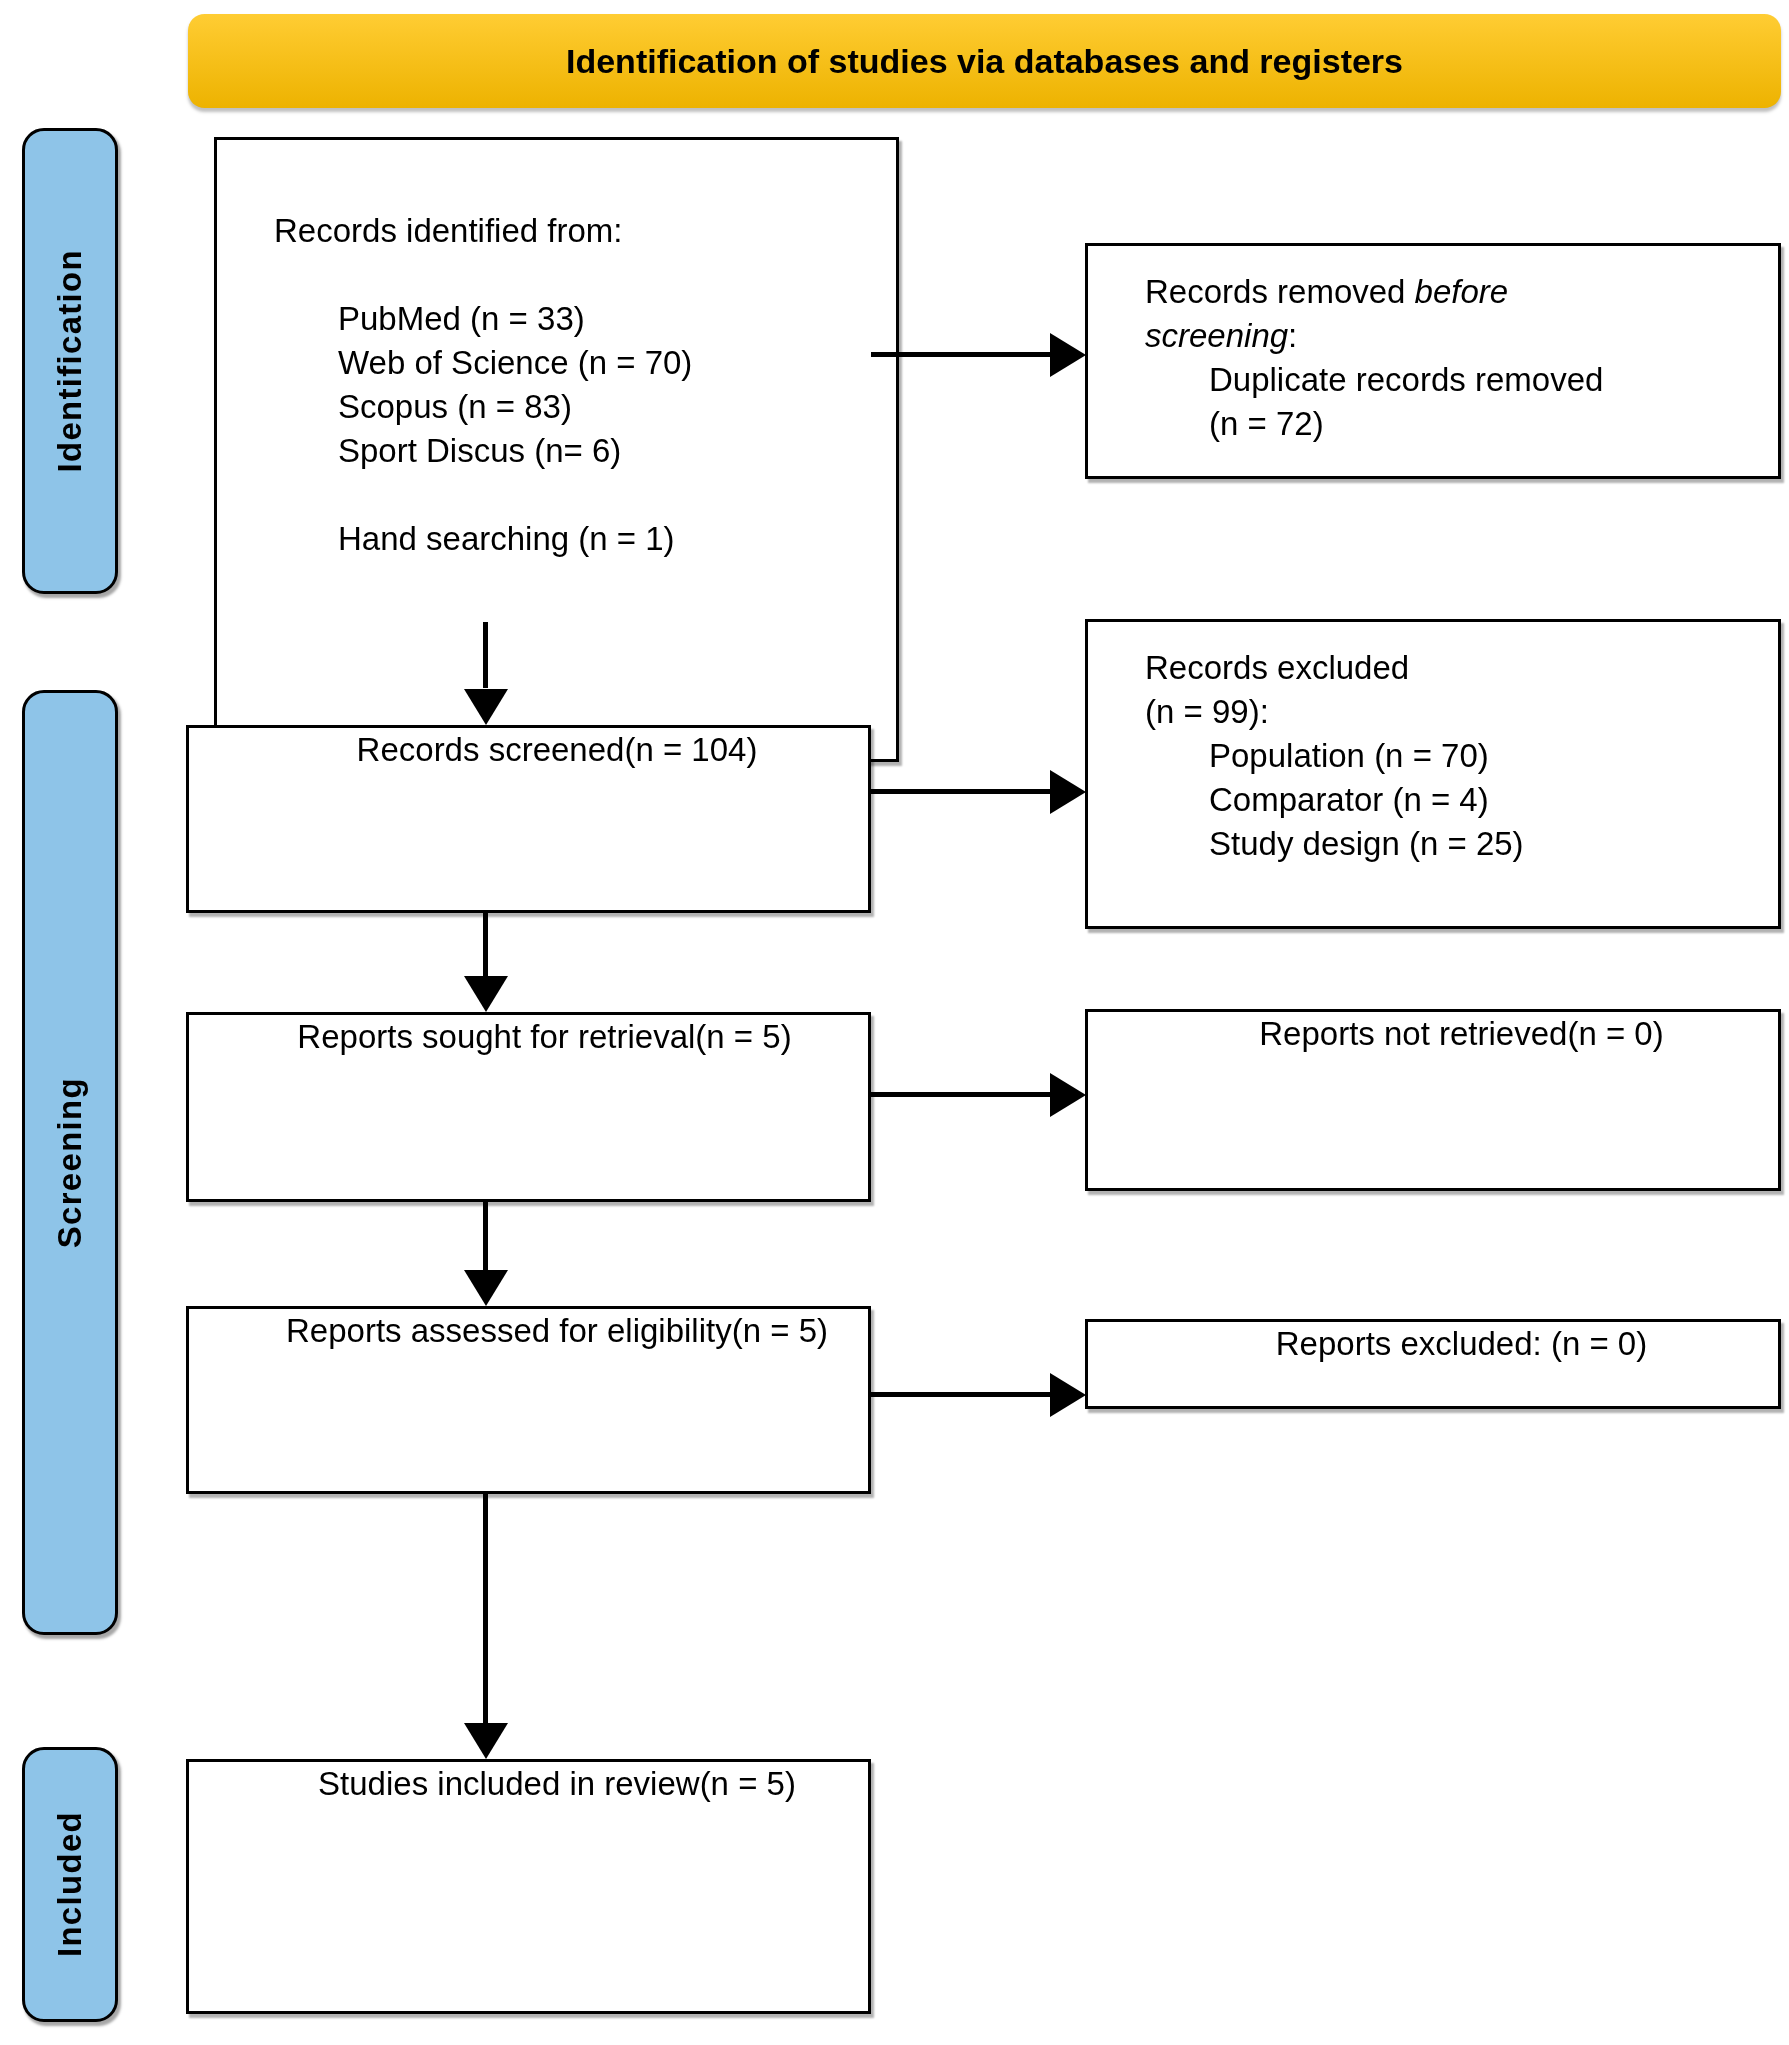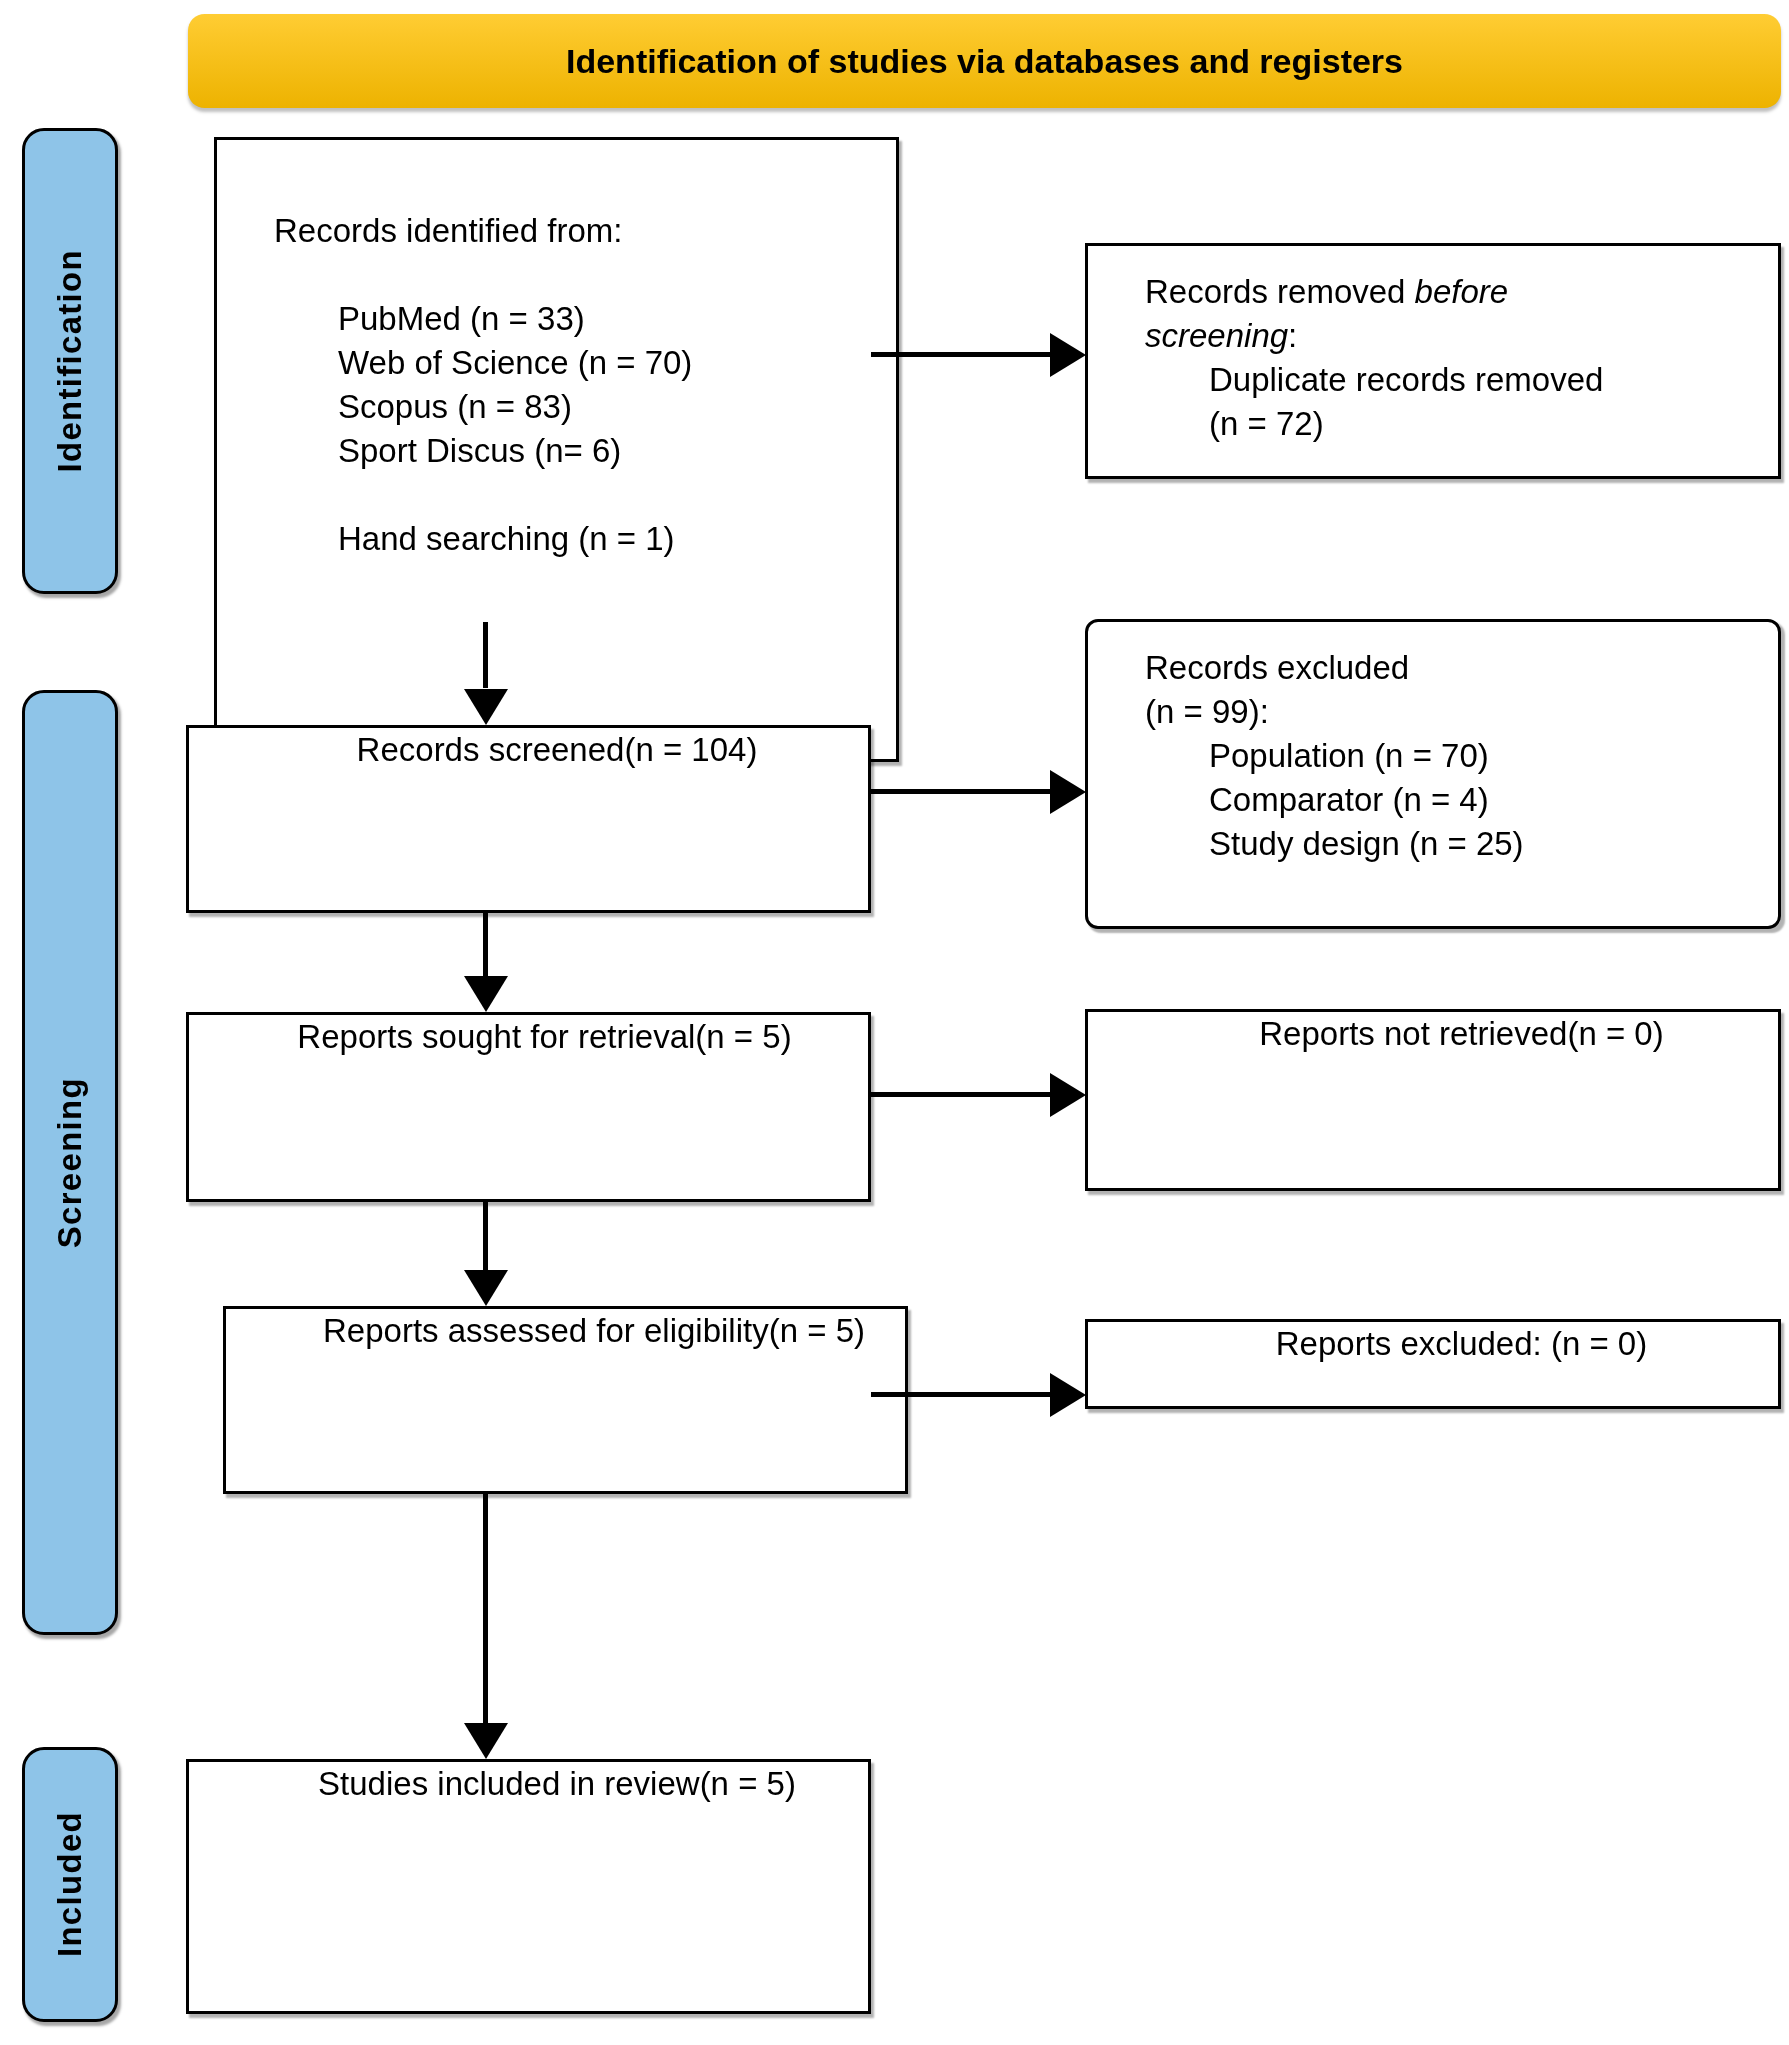--- a/index.html
+++ b/index.html
@@ -54,25 +54,25 @@
   .box .line{white-space:nowrap;}
   .box .line.indent{padding-left:64px;}
   .box.center{display:flex; flex-direction:row; justify-content:center; padding-left:57px;}
 
   .main-col{left:186px; width:685px;}
   .right-col{left:1085px; width:696px;}
 
   #box-records-identified{top:137px; height:625px; padding:69px 19px 33px 57px;margin-left:28px;}
   #box-records-screened{top:725px; height:188px;}
   #box-reports-sought{top:1012px; height:190px;padding-left:32px;}
-  #box-reports-assessed{top:1306px; height:188px;margin-left:37px;}
+  #box-reports-assessed{top:1306px; height:188px;}
   #box-studies-included{top:1759px; height:255px;}
 
   #box-records-removed{top:243px; height:236px; padding:24px 19px 0 57px;}
-  #box-records-excluded{top:619px; height:310px; padding:24px 19px 0 57px;border-radius:13px;}
+  #box-records-excluded{top:619px; height:310px; padding:24px 19px 0 57px;}
   #box-reports-not-retrieved{top:1009px; height:182px;}
   #box-reports-excluded{top:1299px; height:90px;margin-top:20px;}
 
   
   .vline{position:absolute; left:483px; width:5.1px; background:var(--arrow,#000);}
   .vhead{
     position:absolute; left:464px; width:0; height:0;
     border-left:22px solid transparent; border-right:22px solid transparent;
     border-top:36px solid var(--arrow,#000);
   }

